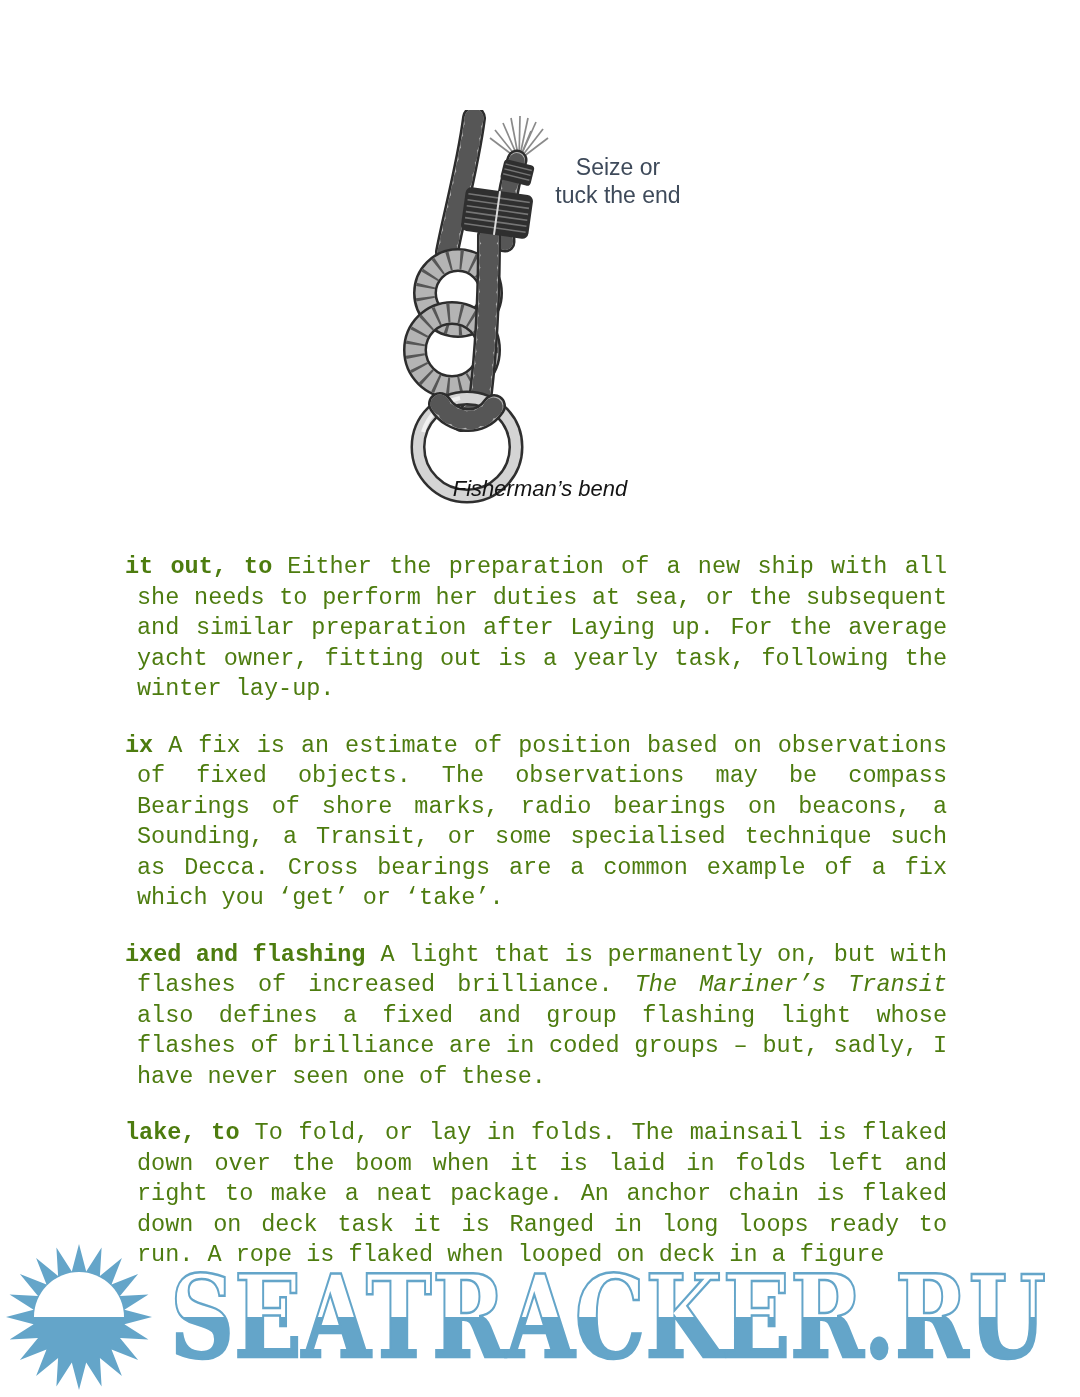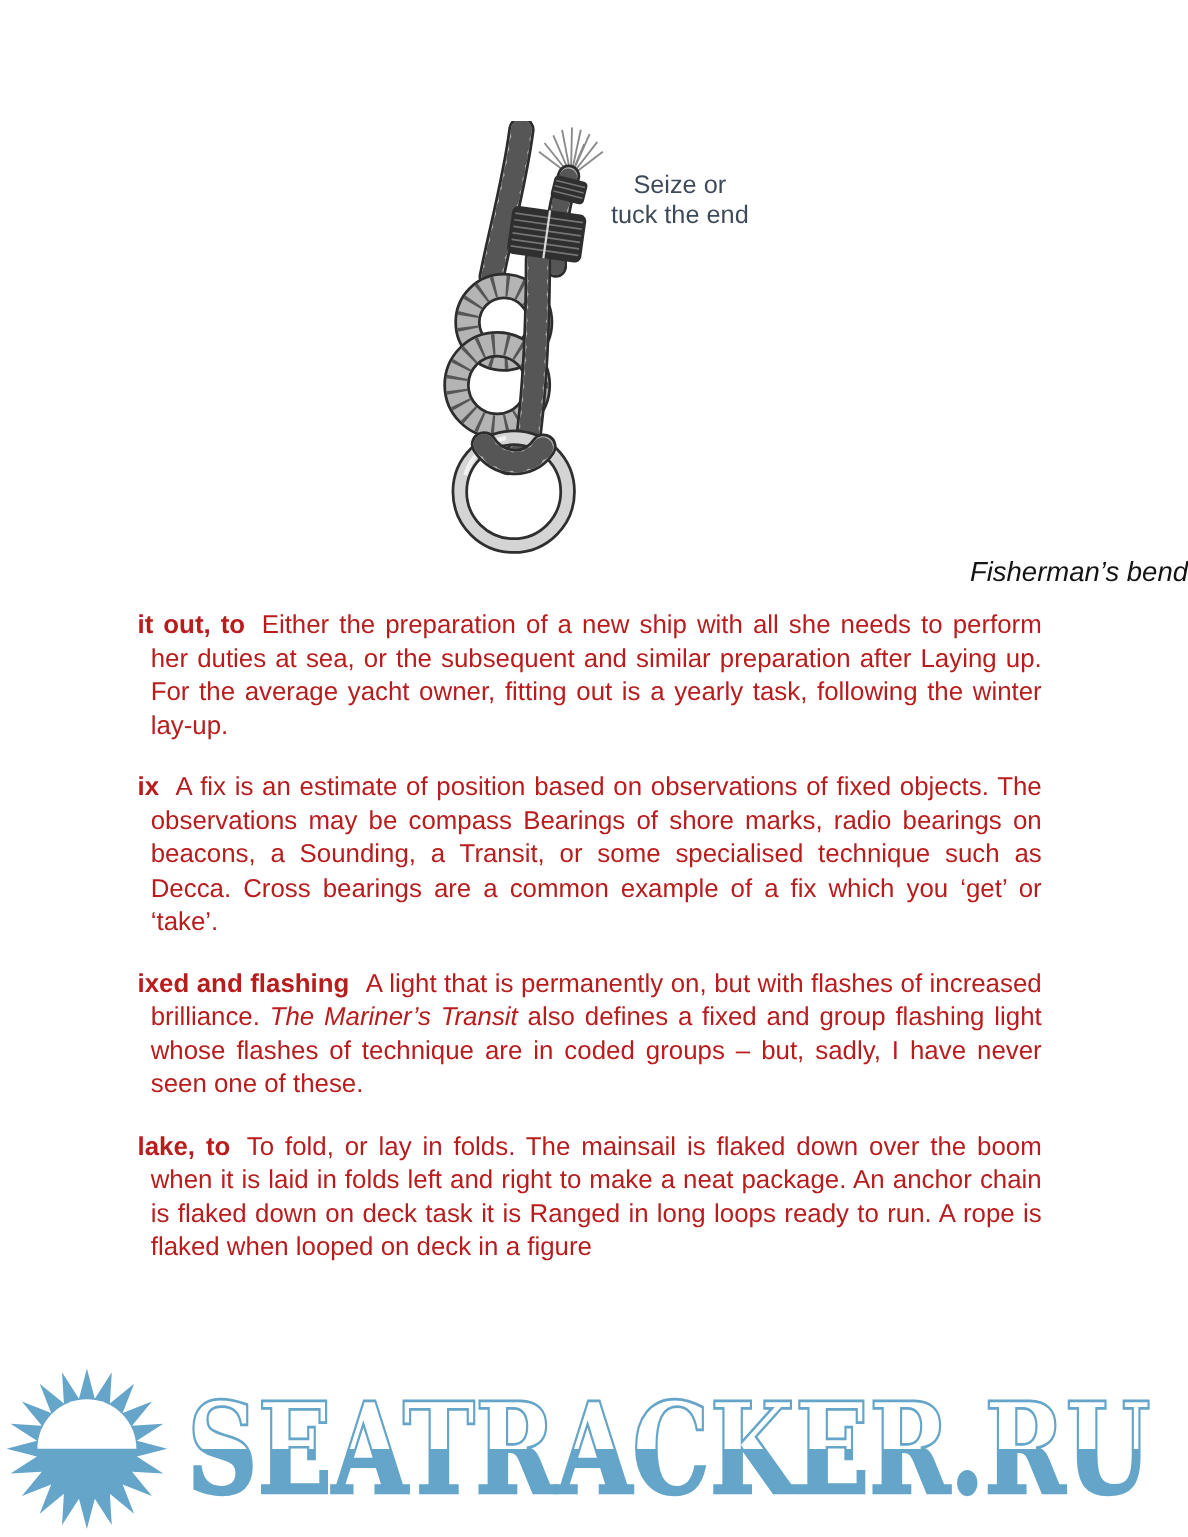--- a/index.html
+++ b/index.html
@@ -7,27 +7,27 @@
     width:1080px;height:1397px;position:relative;background:#ffffff;
     font-family:"Liberation Sans",sans-serif;overflow:hidden;
   }
   
   .knot-svg{position:absolute;left:360px;top:110px;width:340px;height:405px;}
   .annotation{
     position:absolute;left:533px;top:153px;width:170px;
     text-align:center;font-size:23px;line-height:28px;color:#3e4a5a;
   }
   .caption{
-    position:absolute;left:0;top:506px;width:1080px;text-align:right;
-    font-style:italic;font-size:25px;color:#141414;
+    position:absolute;left:0;top:476px;width:1080px;text-align:center;
+    font-style:italic;font-size:22px;color:#141414;
   }
   
   .entries{
     position:absolute;left:125px;top:552px;width:822px;
-    font-size:23.5px;line-height:30.5px;color:#b91c1c;
+    font-size:23.5px;line-height:30.5px;color:#4d7c0f;font-family:Liberation Mono, monospace;
   }
   .entry{
     margin:0 0 26px 0;text-align:justify;
     padding-left:12px;text-indent:-12px;
   }
   .entry b{margin-right:15px;}
   .entry .it{font-style:italic;}
   
   .watermark-svg{position:absolute;left:0;top:1230px;width:1080px;height:167px;z-index:5;pointer-events:none;}
 </style>
@@ -114,21 +114,21 @@
 <div class="annotation">
   <div>Seize or</div>
   <div>tuck the end</div>
 </div>
 
 <div class="caption">Fisherman’s bend</div>
 
 <div class="entries">
   <p class="entry"><b>it out, to</b><span>Either the preparation of a new ship with all she needs to perform her duties at sea, or the subsequent and similar preparation after Laying up. For the average yacht owner, fitting out is a yearly task, following the winter lay-up.</span></p>
   <p class="entry"><b>ix</b><span>A fix is an estimate of position based on observations of fixed objects. The observations may be compass Bearings of shore marks, radio bearings on beacons, a Sounding, a Transit, or some specialised technique such as Decca. Cross bearings are a common example of a fix which you ‘get’ or ‘take’.</span></p>
-  <p class="entry"><b>ixed and flashing</b><span>A light that is permanently on, but with flashes of increased brilliance. </span><span class="it">The Mariner’s Transit</span><span> also defines a fixed and group flashing light whose flashes of technique are in coded groups – but, sadly, I have never seen one of these.</span></p>
+  <p class="entry"><b>ixed and flashing</b><span>A light that is permanently on, but with flashes of increased brilliance. </span><span class="it">The Mariner’s Transit</span><span> also defines a fixed and group flashing light whose flashes of brilliance are in coded groups – but, sadly, I have never seen one of these.</span></p>
   <p class="entry"><b>lake, to</b><span>To fold, or lay in folds. The mainsail is flaked down over the boom when it is laid in folds left and right to make a neat package. An anchor chain is flaked down on deck task it is Ranged in long loops ready to run. A rope is flaked when looped on deck in a figure</span></p>
 </div>
 
 <svg class="watermark-svg" viewBox="0 1230 1080 167" aria-hidden="true">
   <defs>
     <linearGradient id="wmgrad" gradientUnits="userSpaceOnUse" x1="0" y1="1272" x2="0" y2="1360">
       <stop offset="0" stop-color="#ffffff"></stop>
       <stop offset="0.51" stop-color="#ffffff"></stop>
       <stop offset="0.51" stop-color="#64a5c9"></stop>
       <stop offset="1" stop-color="#64a5c9"></stop>

